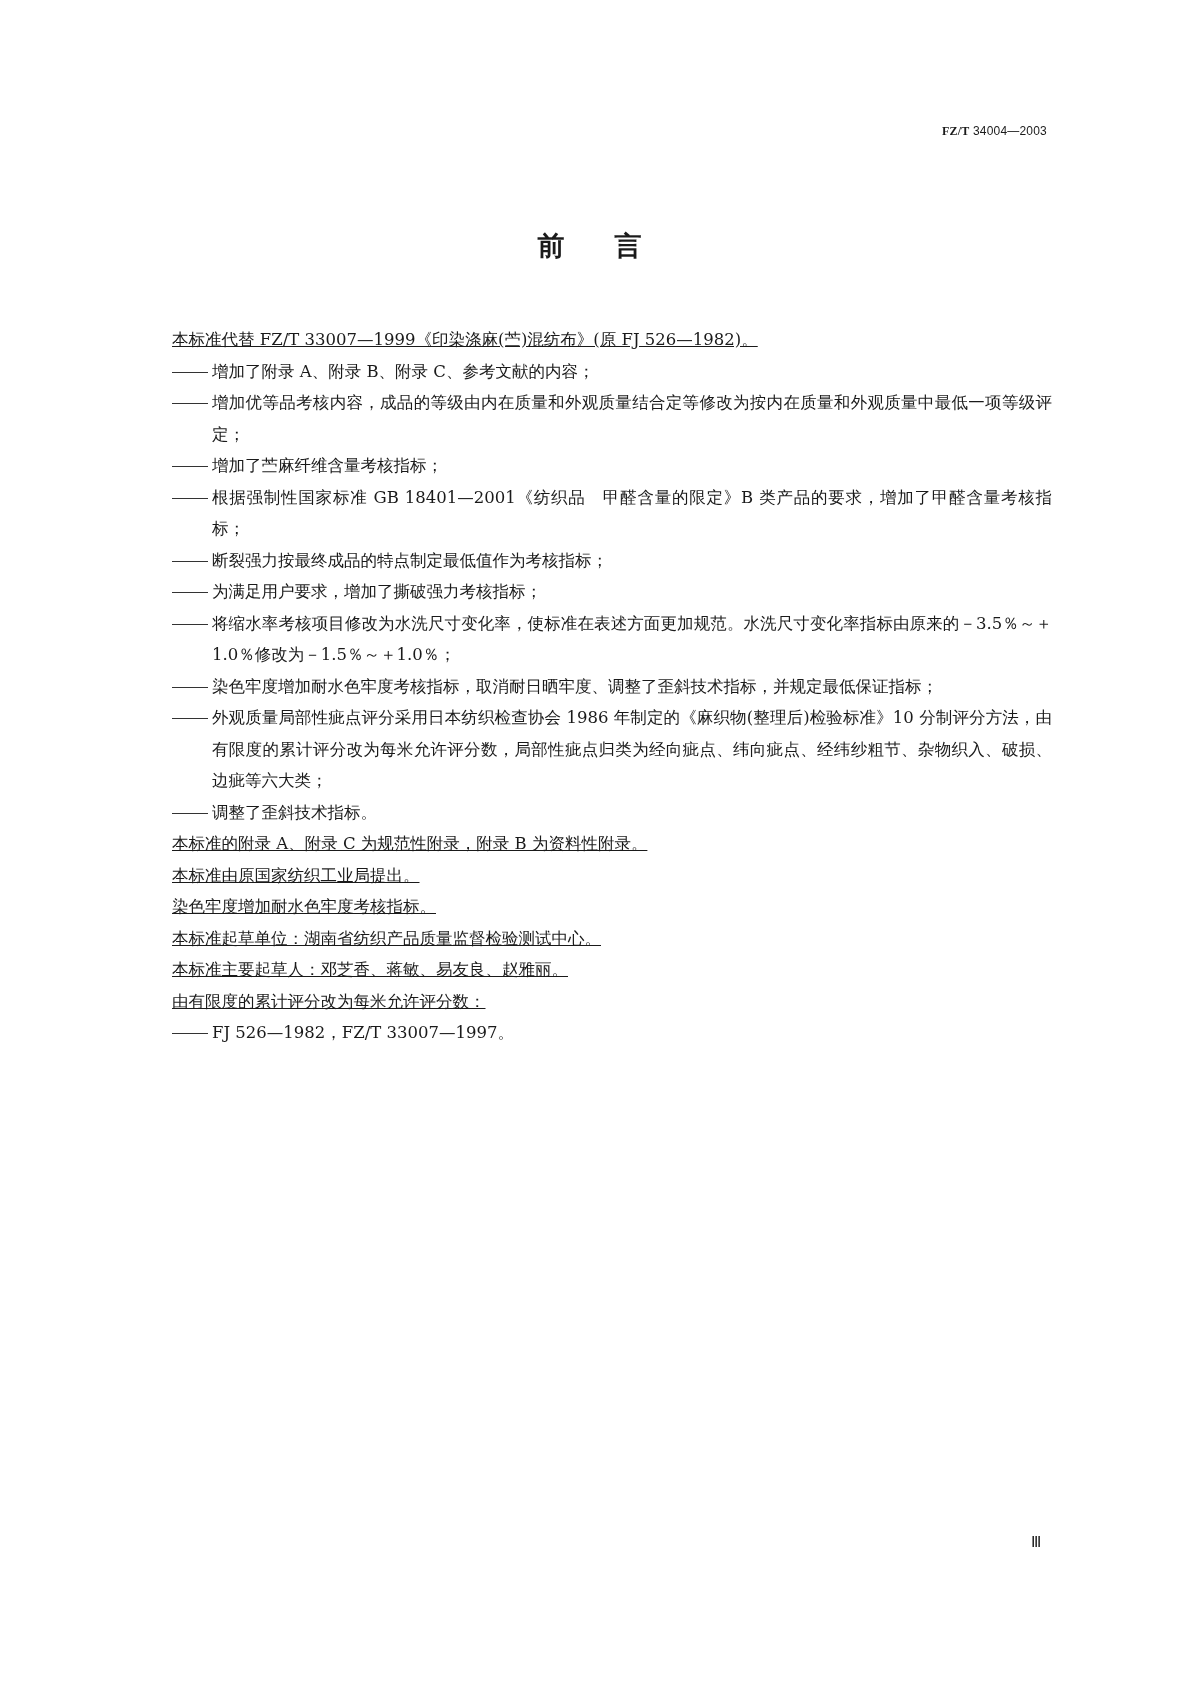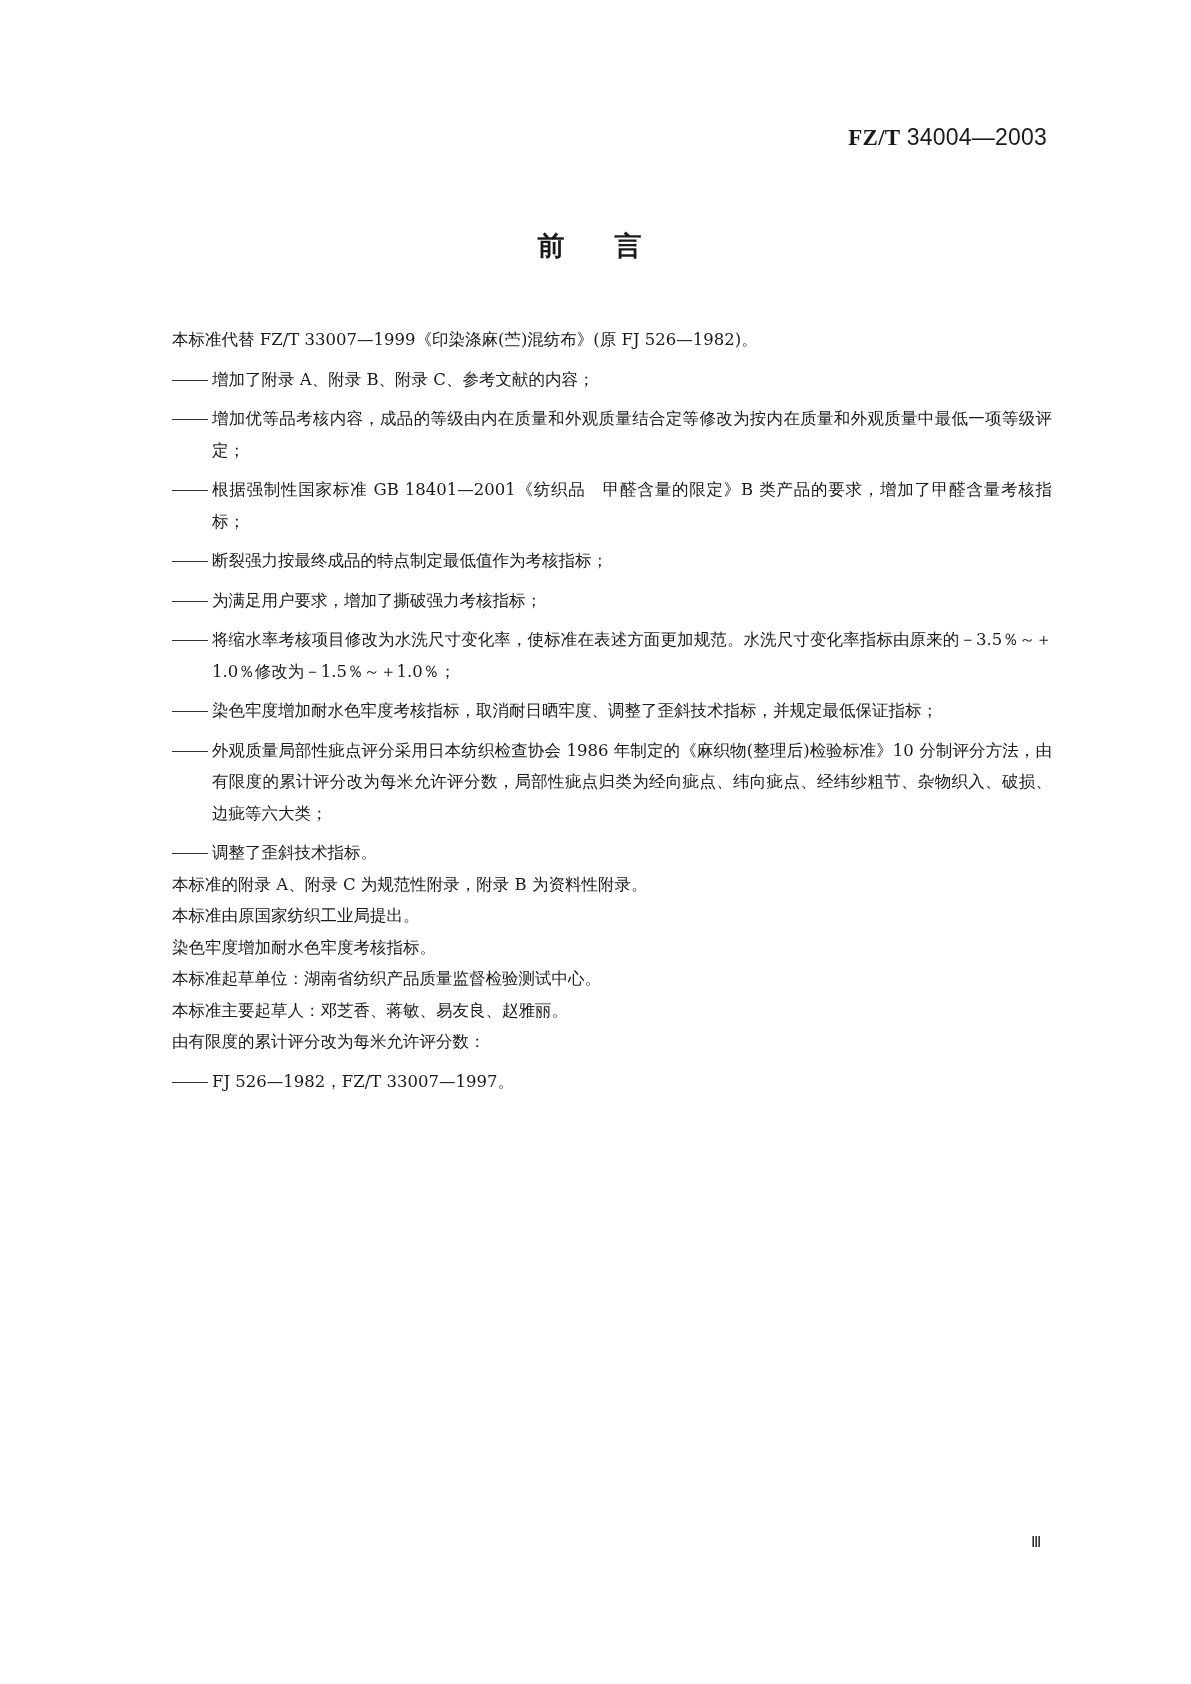--- a/index.html
+++ b/index.html
@@ -1,48 +1,52 @@
 <!DOCTYPE html>
 <html><head>
 <meta charset="utf-8">
 <style>
   html, body { margin: 0; padding: 0; background: #ffffff; }
   body { width: 1191px; height: 1684px; position: relative; overflow: hidden;
          font-family: "DejaVu Serif", "Liberation Serif", serif; color: #1a1a1a; }
-  .header-code { position: absolute; top: 124px; right: 144px; font-size: 23px; letter-spacing: 0.2px; }
+  .header-code { position: absolute; top: 124px; right: 144px; font-size: 12px; letter-spacing: 0.2px; }
   .header-code .prefix { font-family: "Liberation Serif", serif; font-weight: bold; }
   .header-code .num { font-family: "Liberation Sans", sans-serif; }
   .title { position: absolute; top: 228px; left: 0; width: 100%; text-align: center;
            font-family: "DejaVu Sans", sans-serif; font-weight: bold; font-size: 27px; letter-spacing: 50px; padding-left: 38px; box-sizing: border-box; }
   .body-text { position: absolute; top: 324px; left: 172px; width: 880px; font-size: 16.5px; }
-  .line { height: 31.5px; line-height: 31.5px; white-space: nowrap; }
+  .line { height: 31.5px; line-height: 31.5px; white-space: nowrap; text-decoration: underline; }
   .para { }
   .item { position: relative; padding-left: 40px; }
   .item .dash { position: absolute; left: 0; top: 0; width: 38px; }
   .item .dash::before { content: ""; position: absolute; left: 0; right: 2px; top: 16px; height: 1px; background: #333; }
-  .item .txt { display: block; line-height: 31.5px; white-space: normal; text-align: justify; margin-top: 8px; }
+  .item .txt { display: block; line-height: 31.5px; white-space: normal; text-align: justify; }
   .page-num { position: absolute; top: 1533px; left: 1031px; font-family: "Liberation Serif", serif; font-size: 15px; }
 </style>
 </head>
 <body>
 
 <div class="header-code"><span class="prefix">FZ/T</span><span class="num"> 34004—2003</span></div>
 
 <div class="title">前言</div>
 
 <div class="body-text">
   <div class="line para">本标准代替 FZ/T 33007—1999《印染涤麻(苎)混纺布》(原 FJ 526—1982)。</div>
 
   <div class="item">
       <span class="dash"></span>
       <span class="txt">增加了附录 A、附录 B、附录 C、参考文献的内容；</span>
     </div>
   <div class="item">
       <span class="dash"></span>
       <span class="txt">增加优等品考核内容，成品的等级由内在质量和外观质量结合定等修改为按内在质量和外观质量中最低一项等级评定；</span>
+    </div>
+  <div class="item">
+      <span class="dash"></span>
+      <span class="txt">增加了苎麻纤维含量考核指标；</span>
     </div>
   <div class="item">
       <span class="dash"></span>
       <span class="txt">根据强制性国家标准 GB 18401—2001《纺织品　甲醛含量的限定》B 类产品的要求，增加了甲醛含量考核指标；</span>
     </div>
   <div class="item">
       <span class="dash"></span>
       <span class="txt">断裂强力按最终成品的特点制定最低值作为考核指标；</span>
     </div>
   <div class="item">

